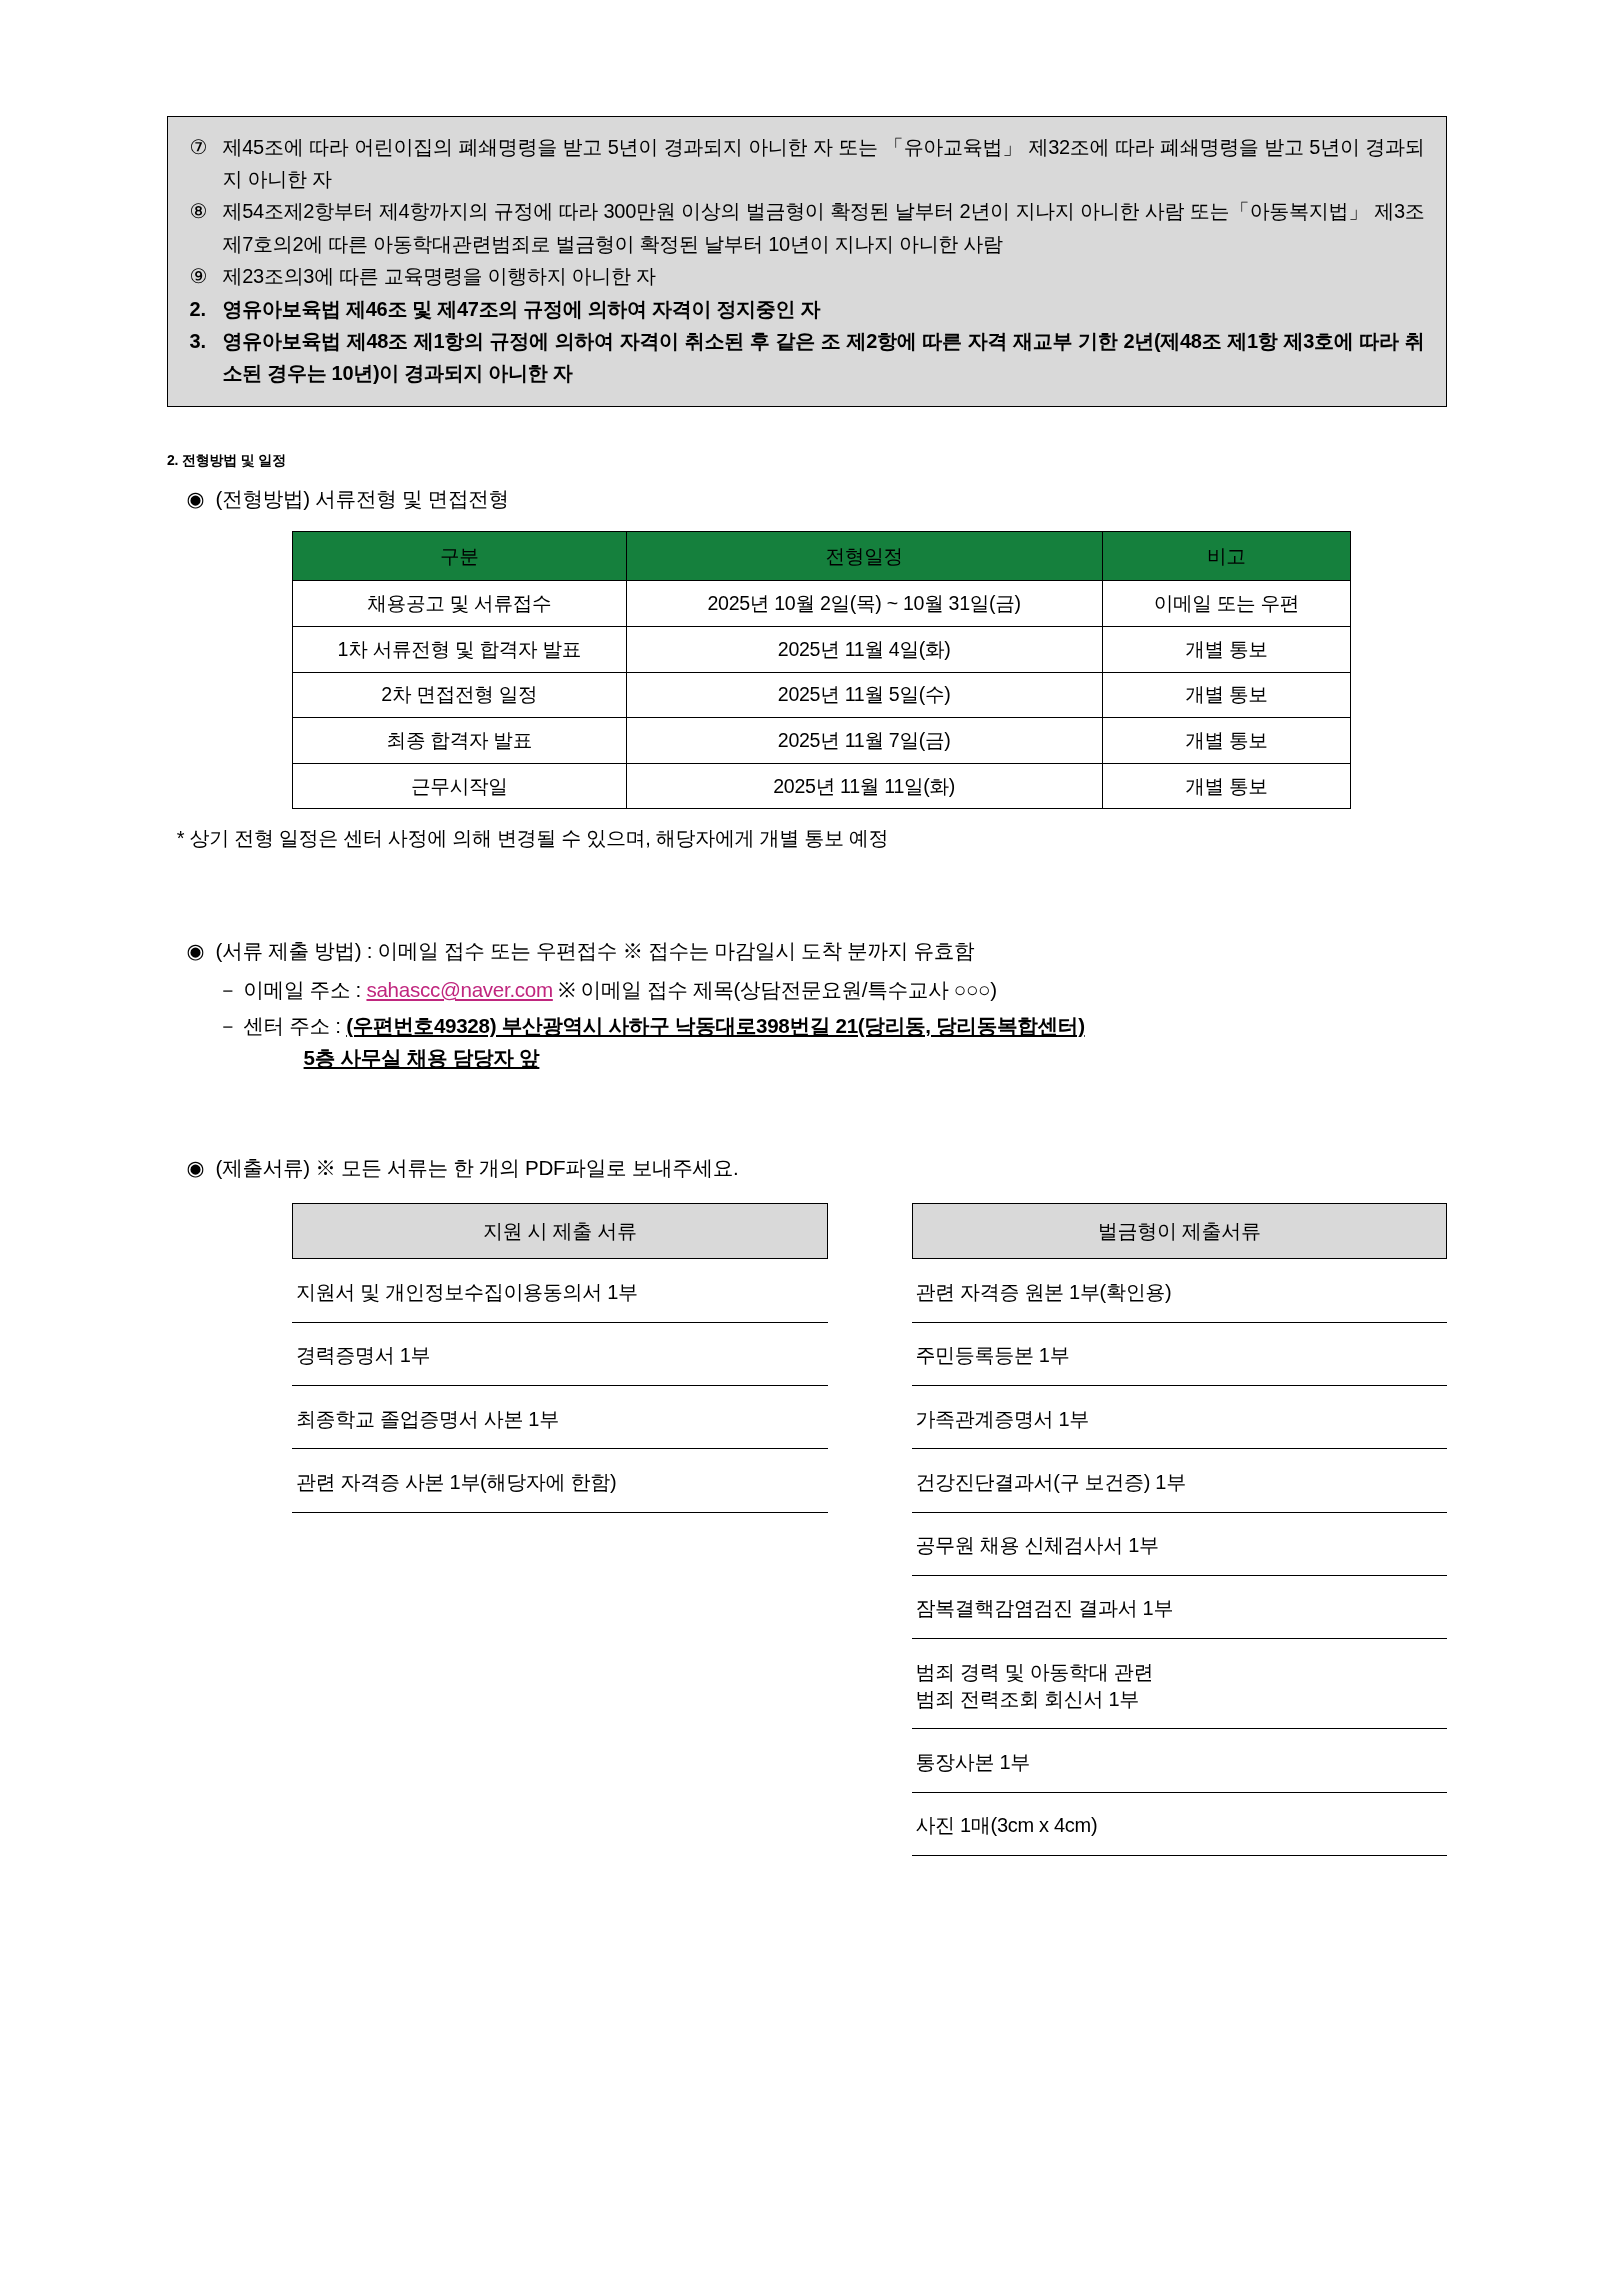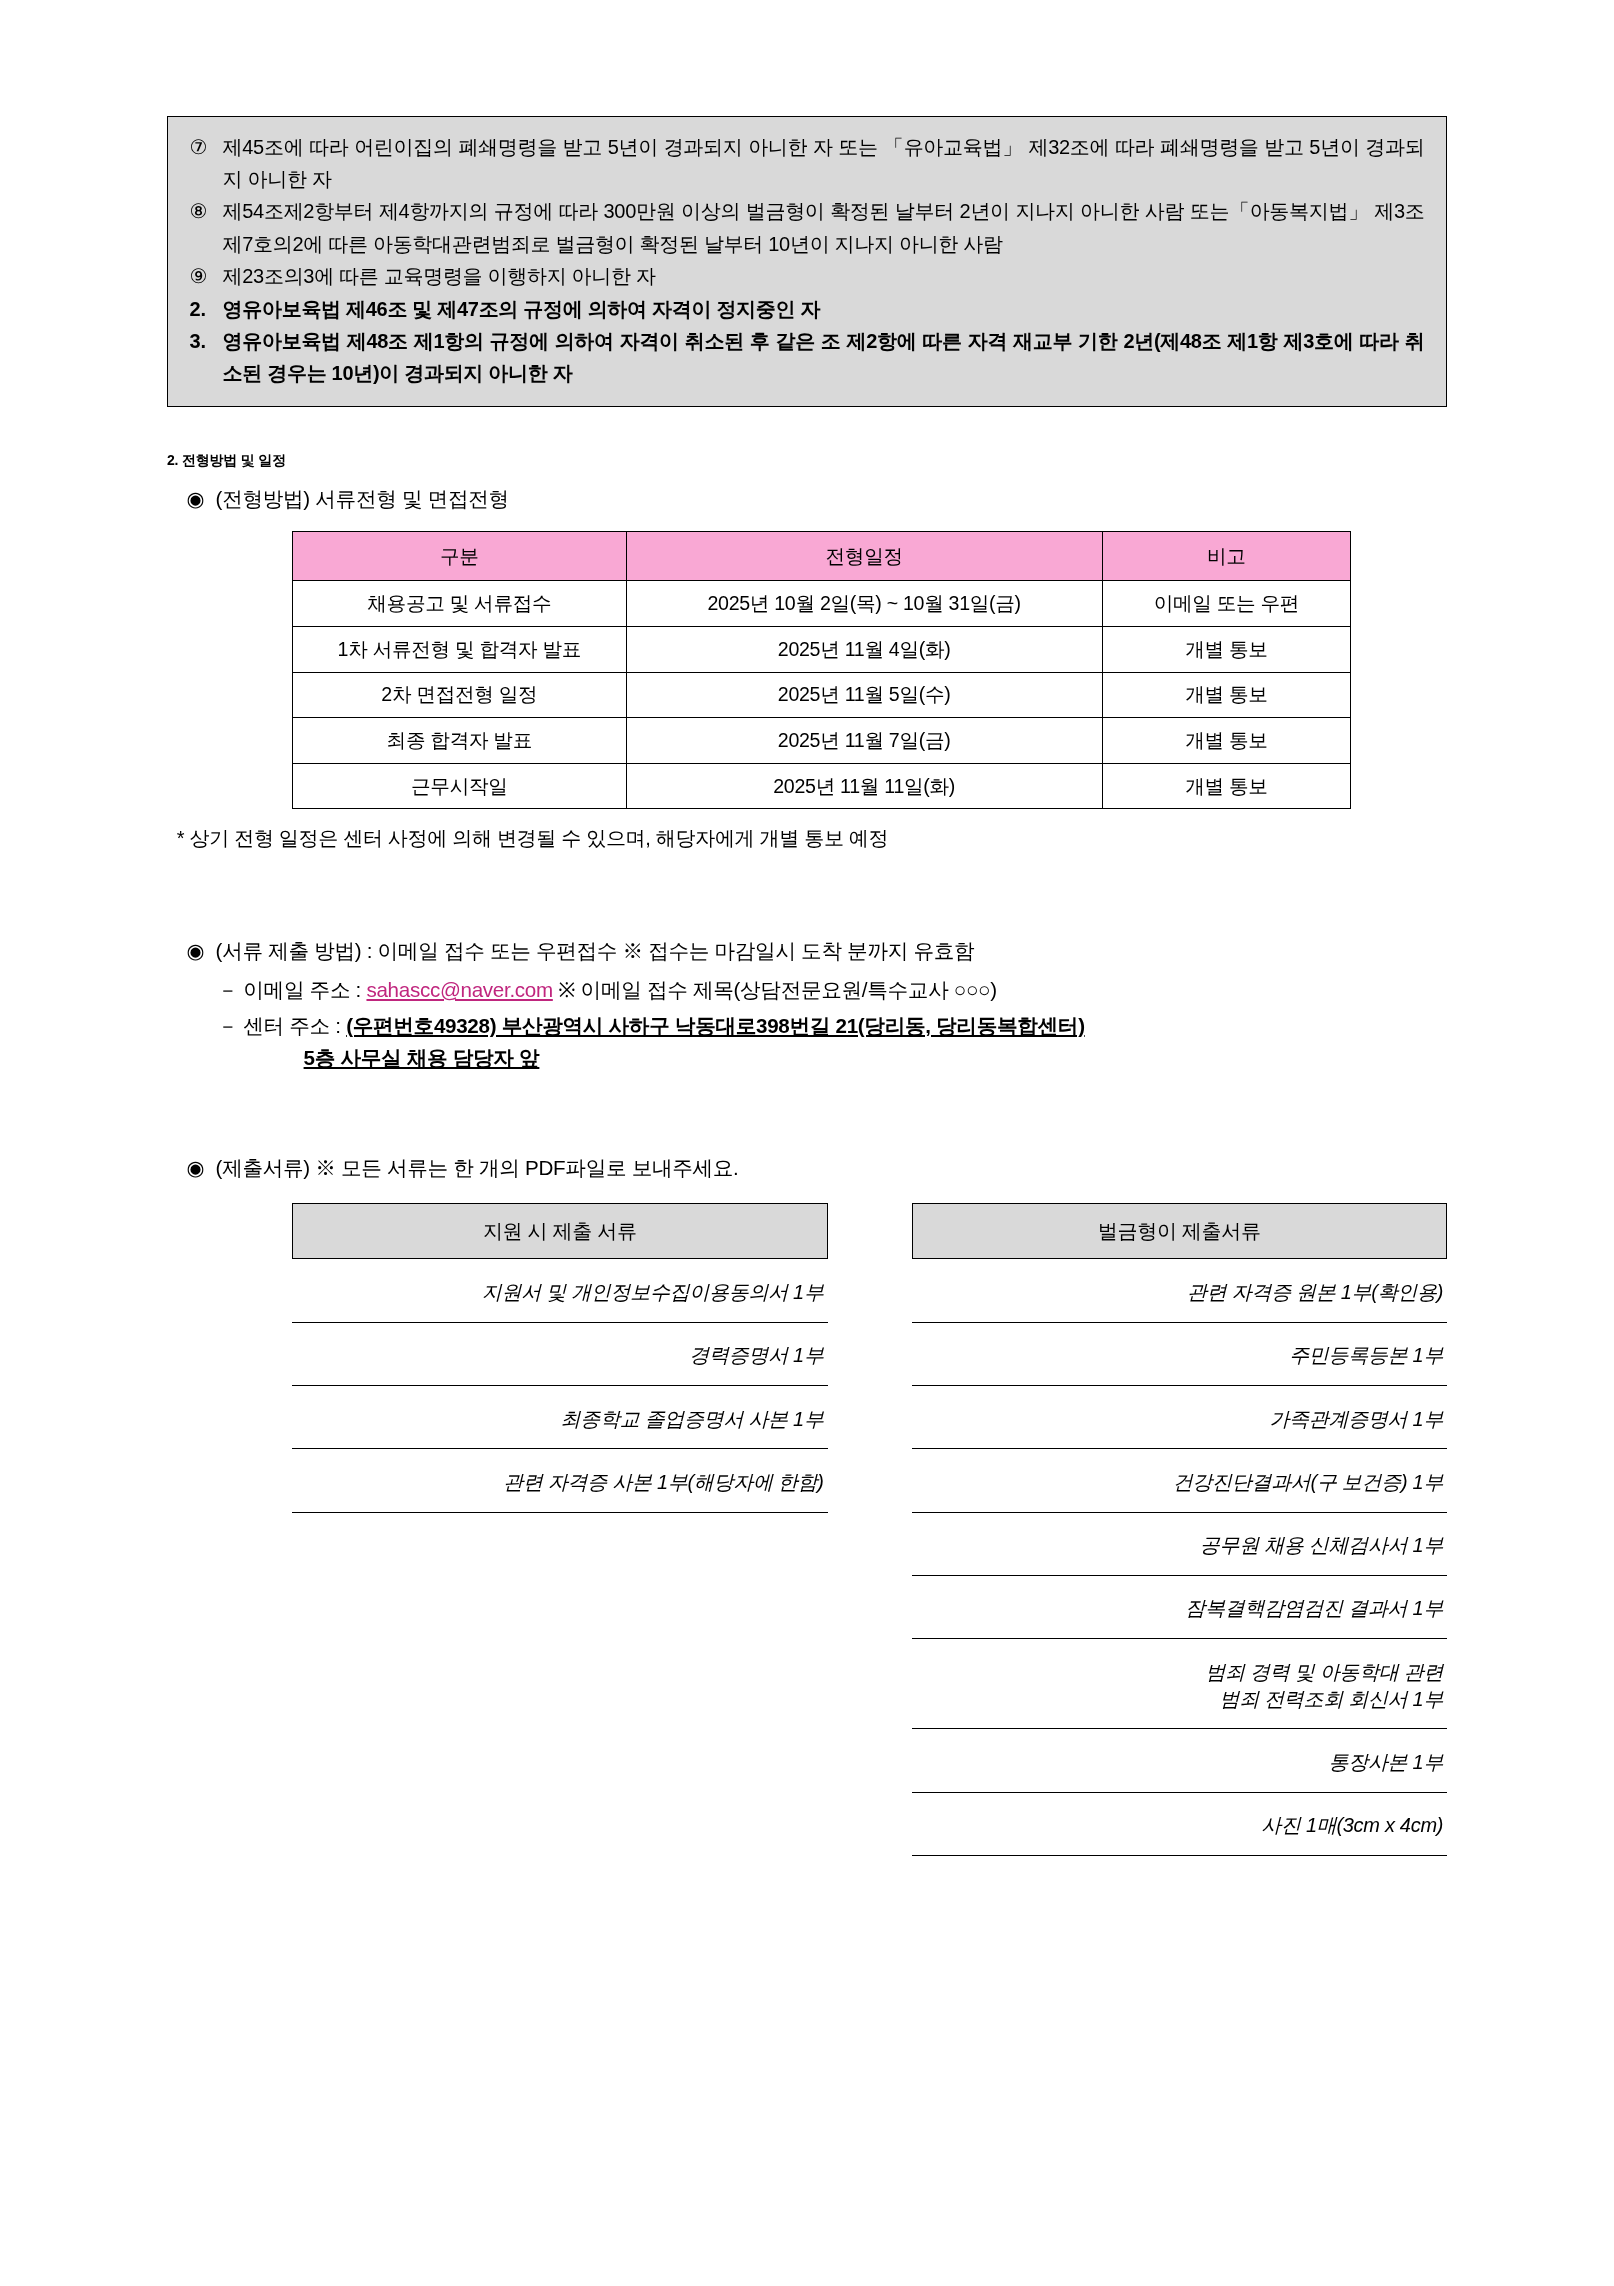--- a/index.html
+++ b/index.html
@@ -69,21 +69,21 @@
     width: 1059px;
     font-size: 19.6px;
   }
   table.schedule th, table.schedule td {
     border: 1px solid #000000;
     text-align: center;
     padding: 8.8px 3.9px;
     letter-spacing: -0.3px;
   }
   table.schedule thead th {
-    background: #f9a8d4;
+    background: #15803d;
     font-weight: normal;
     padding: 10.8px 3.9px;
   }
   .col-gubun { width: 309px; }
   .col-sched { width: 441px; }
   .col-note  { width: 230px; }
 
   .note-star {
     margin: 15.7px 0 0 9.8px;
     font-size: 20px;
@@ -133,26 +133,25 @@
   .docs-col .col-title {
     background: #d9d9d9;
     border: 1px solid #000000;
     text-align: center;
     font-size: 20px;
     padding: 13.7px 3.9px;
     letter-spacing: -0.3px;
   }
   .docs-col .doc-row {
     border-bottom: 1px solid #000000;
-    text-align: right;
+    text-align: left;
     font-size: 20px;
     padding: 19.6px 3.9px 15.7px 3.9px;
     letter-spacing: -0.3px;
     line-height: 1.35;
-    font-style: italic;
   }
 </style>
 </head>
 <body>
 
 <div class="page">
 
   <div class="notice-box">
     <div class="notice-line">
       <span class="marker">⑦</span>

